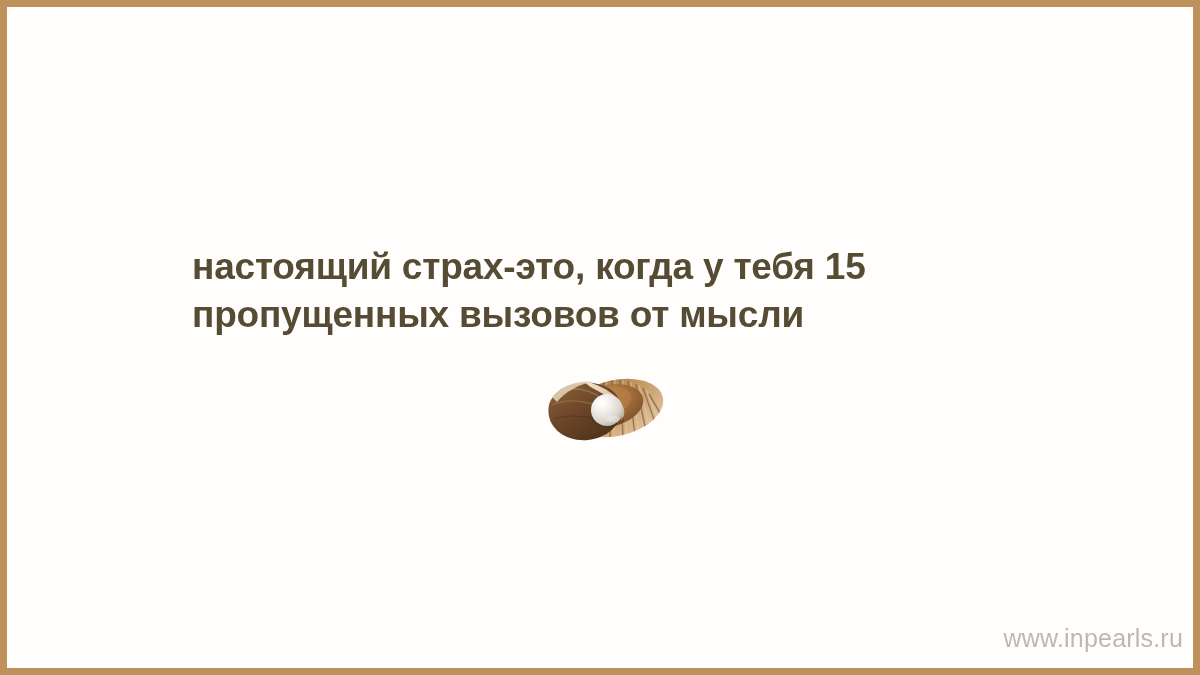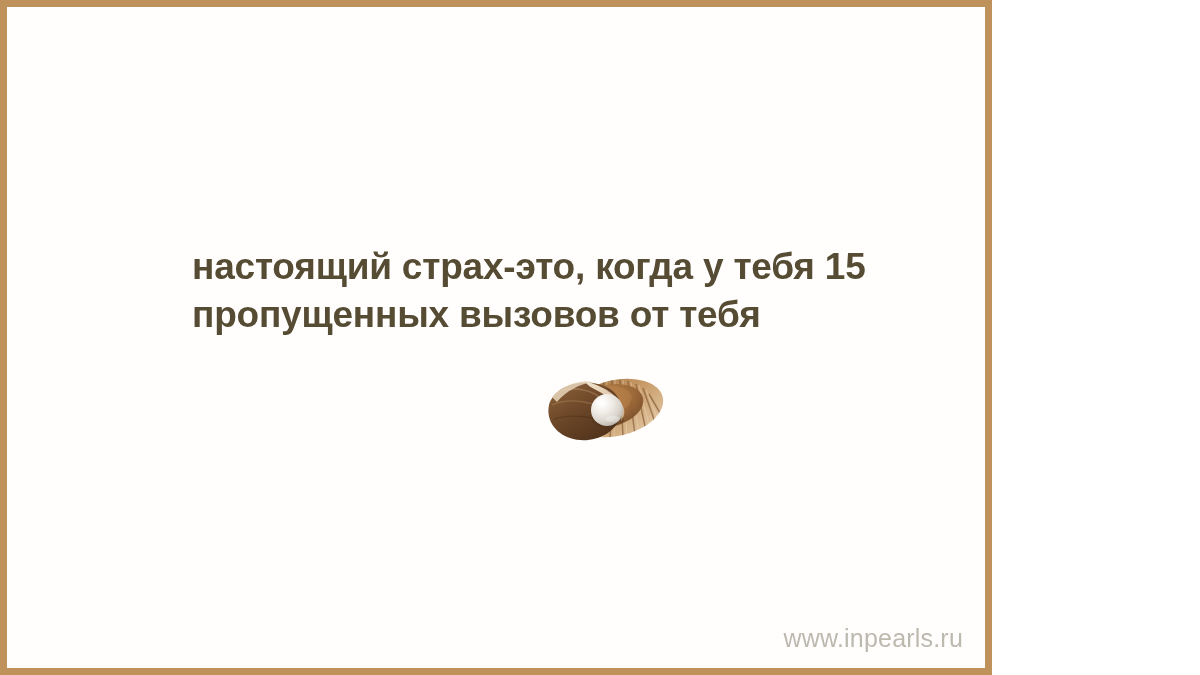--- a/index.html
+++ b/index.html
@@ -10,21 +10,21 @@
   body {
     width: 1200px;
     height: 675px;
     overflow: hidden;
     font-family: "Liberation Sans", sans-serif;
   }
 
   .card {
     position: relative;
     box-sizing: border-box;
-    width: 992px;
+    width: 1200px;
     height: 675px;
     background: #fffefd;
     border: 7px solid #bf925c;
     overflow: hidden;
   }
 
   
   .quote-block {
     position: absolute;
     left: 185px;
@@ -56,37 +56,37 @@
     left: 22px;
     top: 620px;
     font-size: 21px;
     font-weight: bold;
     color: #b8b5ab;
     letter-spacing: 0.1px;
     white-space: nowrap;
   }
   .footer-right {
     position: absolute;
-    right: 22px;
+    right: 10px;
     top: 617px;
     font-size: 25px;
     font-weight: normal;
     color: #bcb9af;
     letter-spacing: 0.2px;
     white-space: nowrap;
   }
 </style>
 </head>
 <body>
 
 <div class="card">
 
   <div class="quote-block">
     <div class="quote-line">настоящий страх-это, когда у тебя 15</div>
-    <div class="quote-line">пропущенных вызовов от тебя</div>
+    <div class="quote-line">пропущенных вызовов от мысли</div>
   </div>
 
   <div class="emblem">
     <svg viewBox="0 0 124 72" xmlns="http://www.w3.org/2000/svg" aria-hidden="true">
       <defs>
 
         <linearGradient id="gFan" x1="0.15" y1="0.1" x2="0.95" y2="0.95">
           <stop offset="0%" stop-color="#a97a48"></stop>
           <stop offset="45%" stop-color="#c79a66"></stop>
           <stop offset="100%" stop-color="#e3c9a6"></stop>

